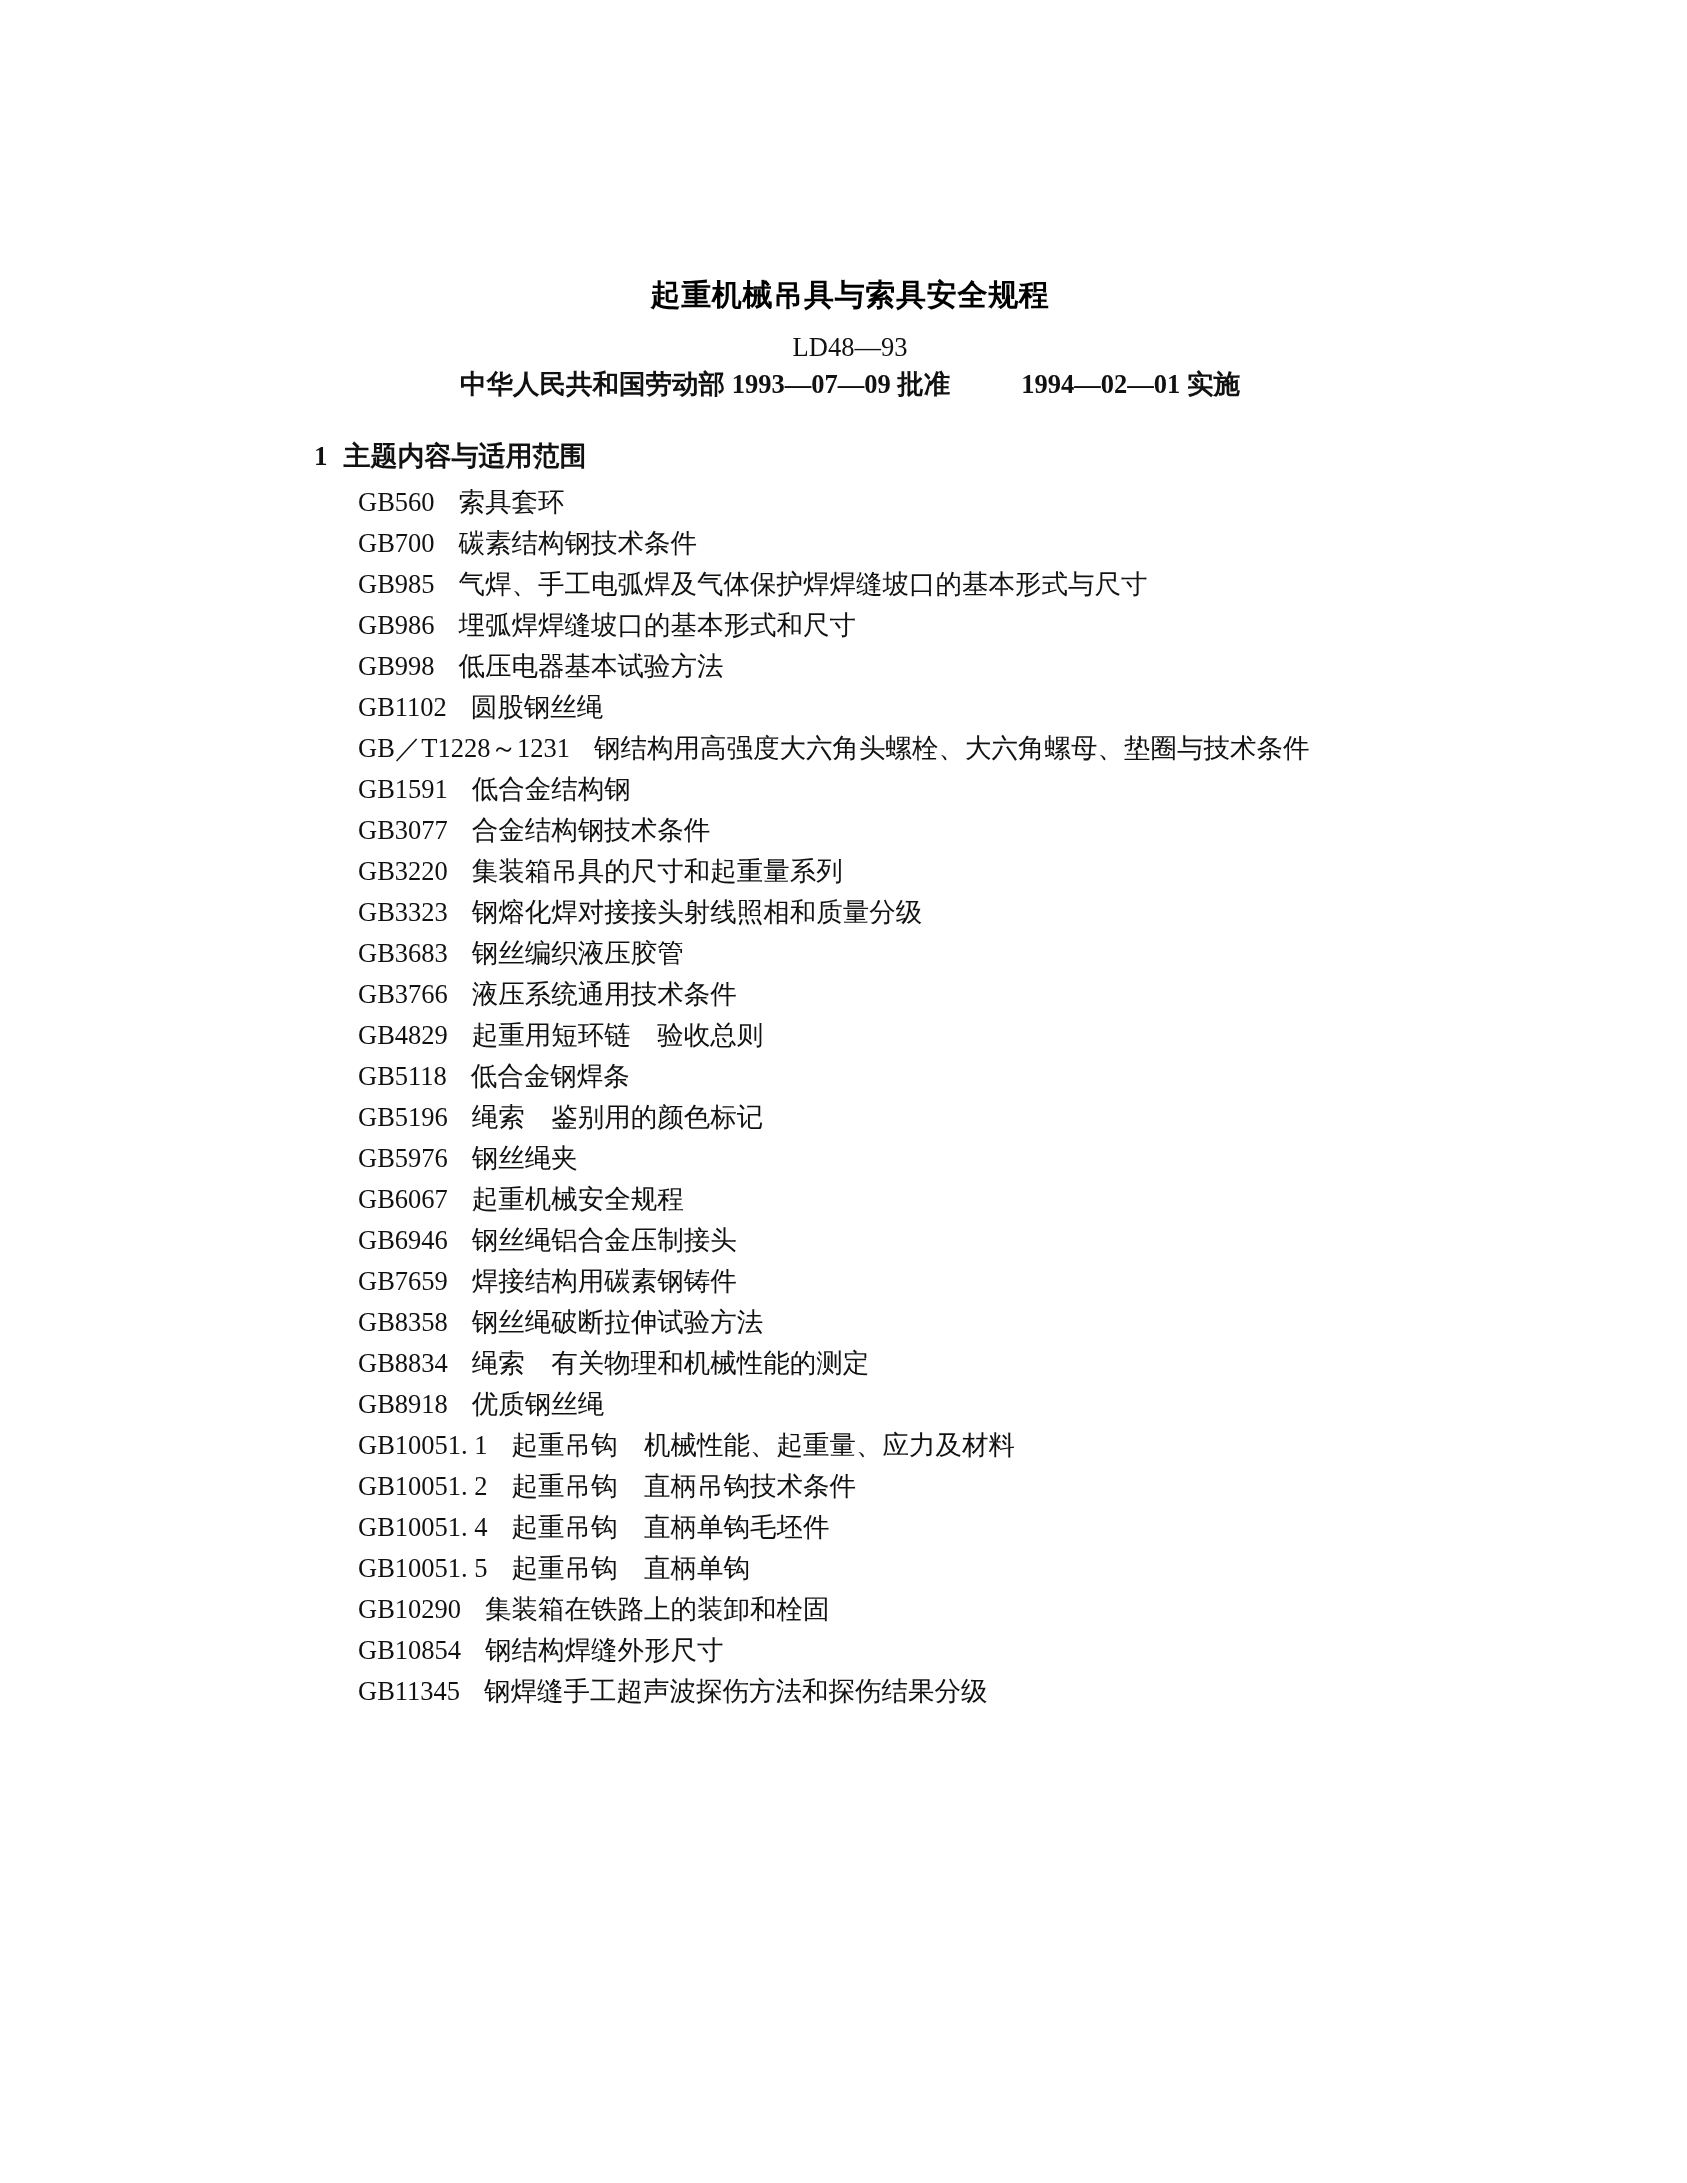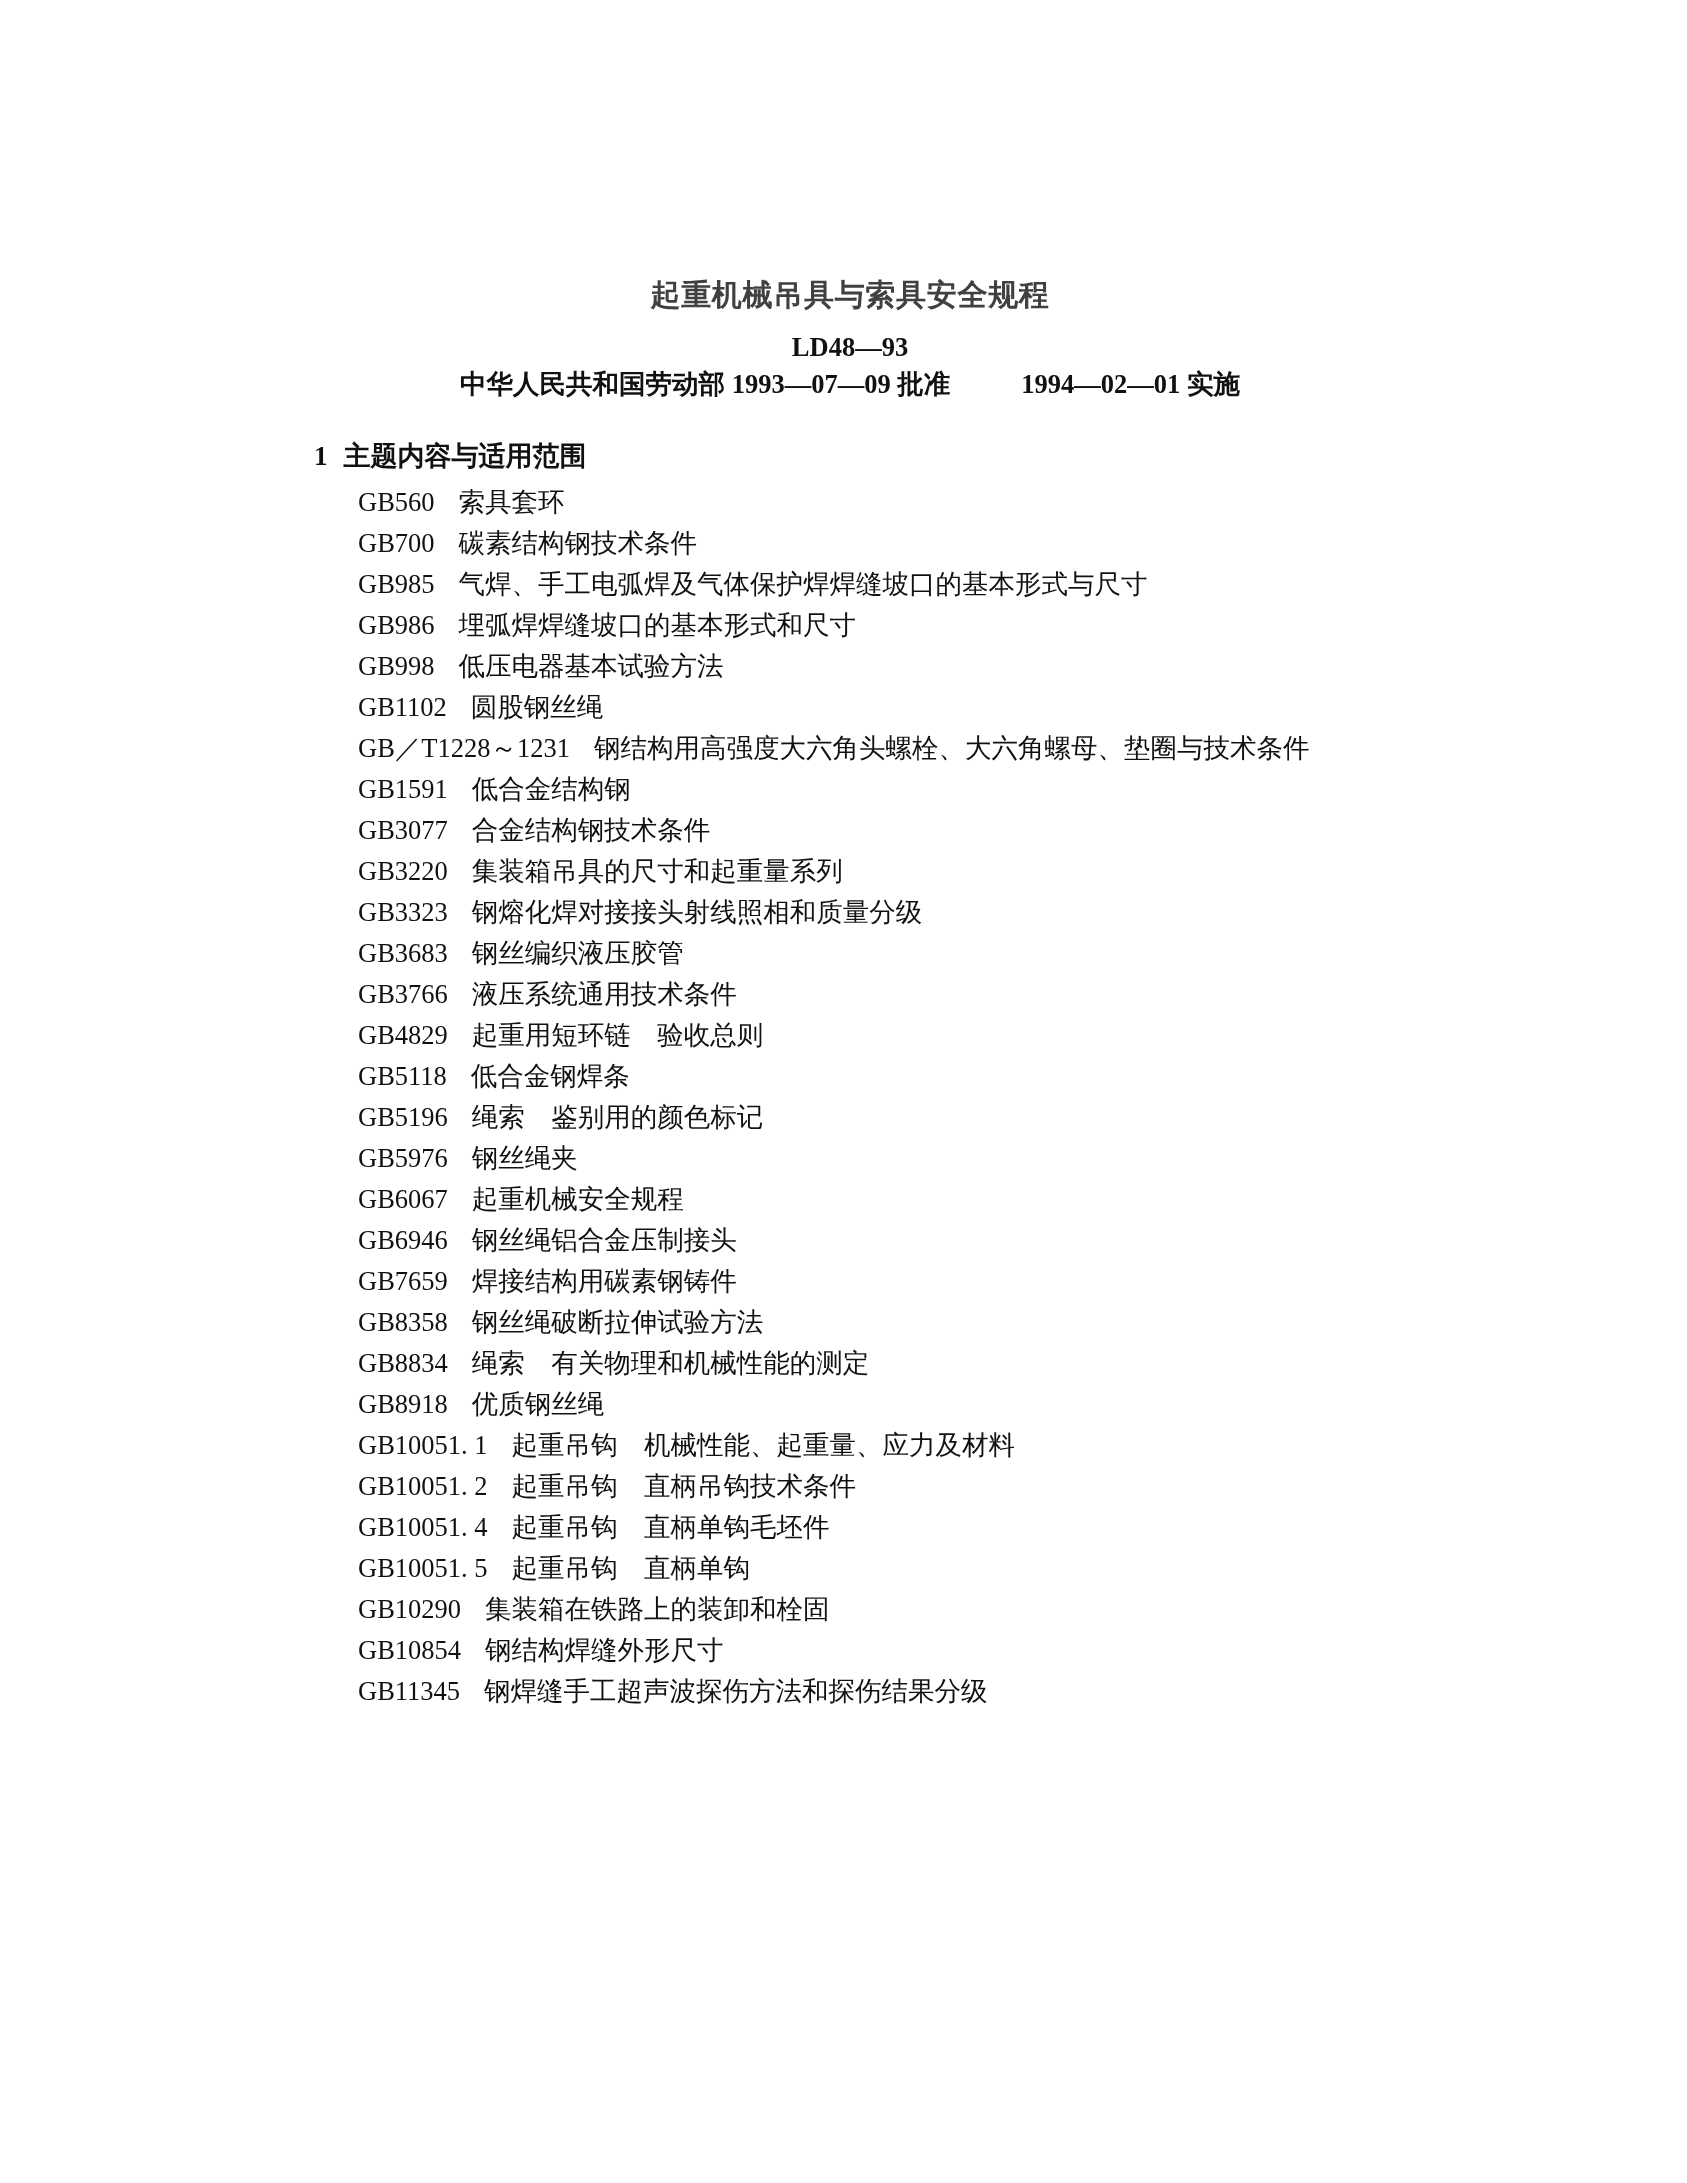--- a/index.html
+++ b/index.html
@@ -28,21 +28,21 @@
     font-size: 30px;
     line-height: 34px;
     font-weight: bold;
     text-align: center;
     letter-spacing: 0.7px;
   }
   .std-code-line {
     margin-top: 20px;
     font-size: 26.5px;
     line-height: 30px;
-    font-weight: bold;
+    font-weight: normal;
     text-align: center;
   }
   .approval-line {
     margin-top: 6.6px;
     font-size: 26.5px;
     line-height: 30px;
     font-weight: bold;
     text-align: center;
     white-space: nowrap;
   }
@@ -91,21 +91,21 @@
   .std-title {
     margin-left: 24px;
   }
 </style>
 </head>
 <body>
 
 <div class="page" style="background: rgb(255, 255, 255); color: rgb(17, 17, 17);">
   <div class="content">
 
-    <h1 class="doc-title" style="color: #404040;">起重机械吊具与索具安全规程</h1>
+    <h1 class="doc-title" style="color: #000000;">起重机械吊具与索具安全规程</h1>
 
     <div class="std-code-line">LD48—93</div>
 
     <div class="approval-line">
       <span>中华人民共和国劳动部 1993—07—09 批准</span><span class="impl">1994—02—01 实施</span>
     </div>
 
     <div class="sec-heading">
       <span class="sec-num">1</span><span class="sec-text">主题内容与适用范围</span>
     </div>

